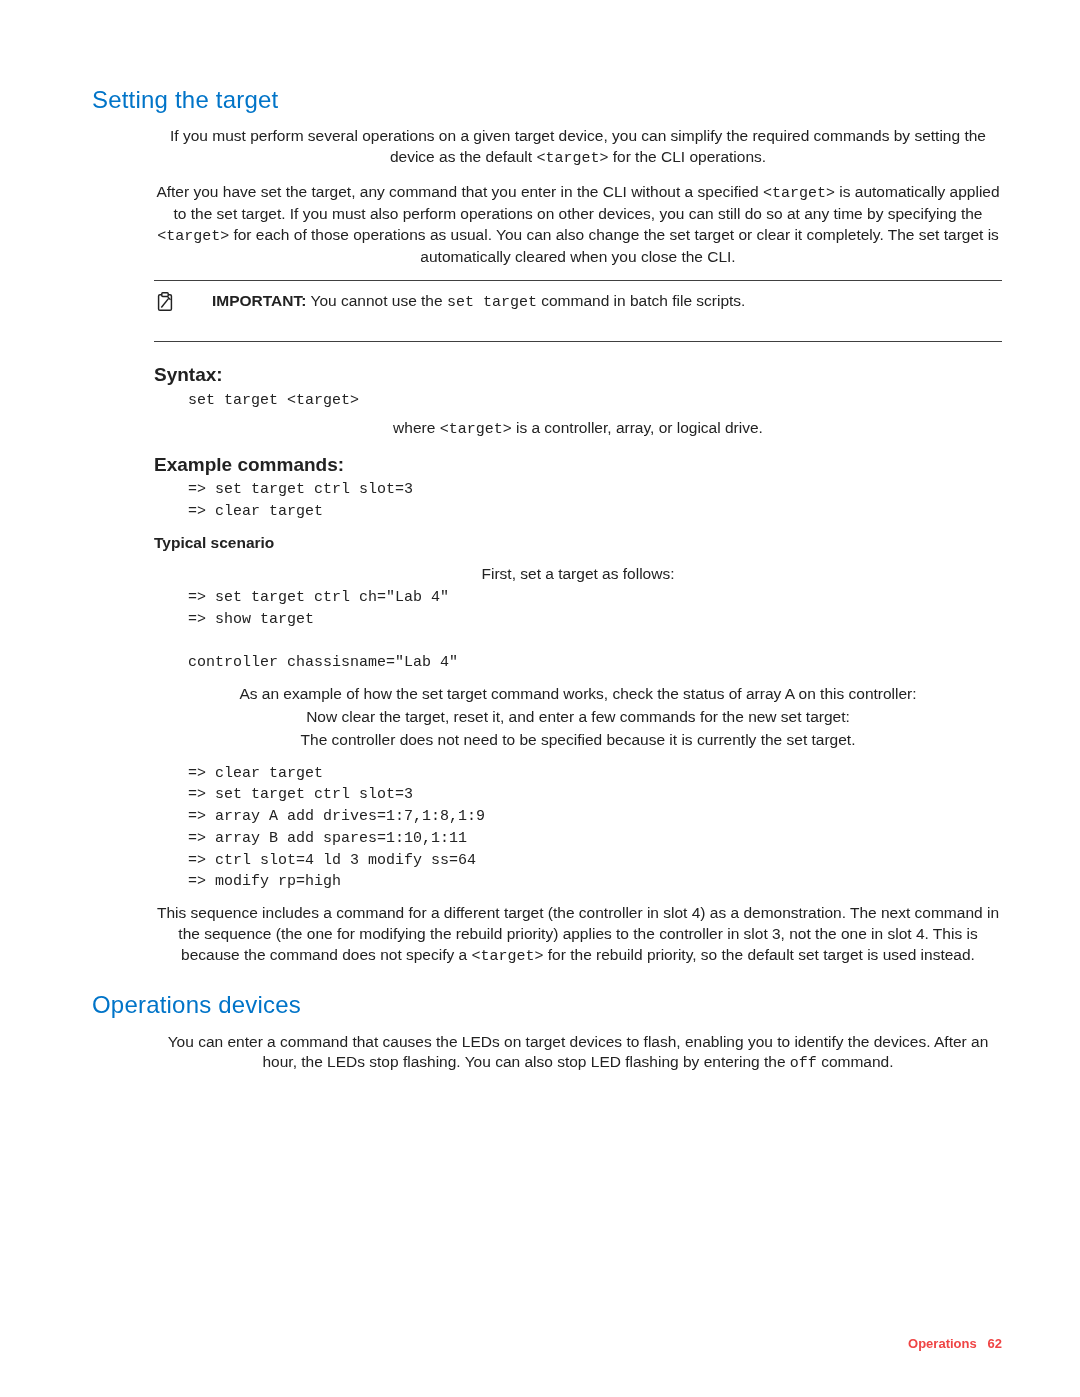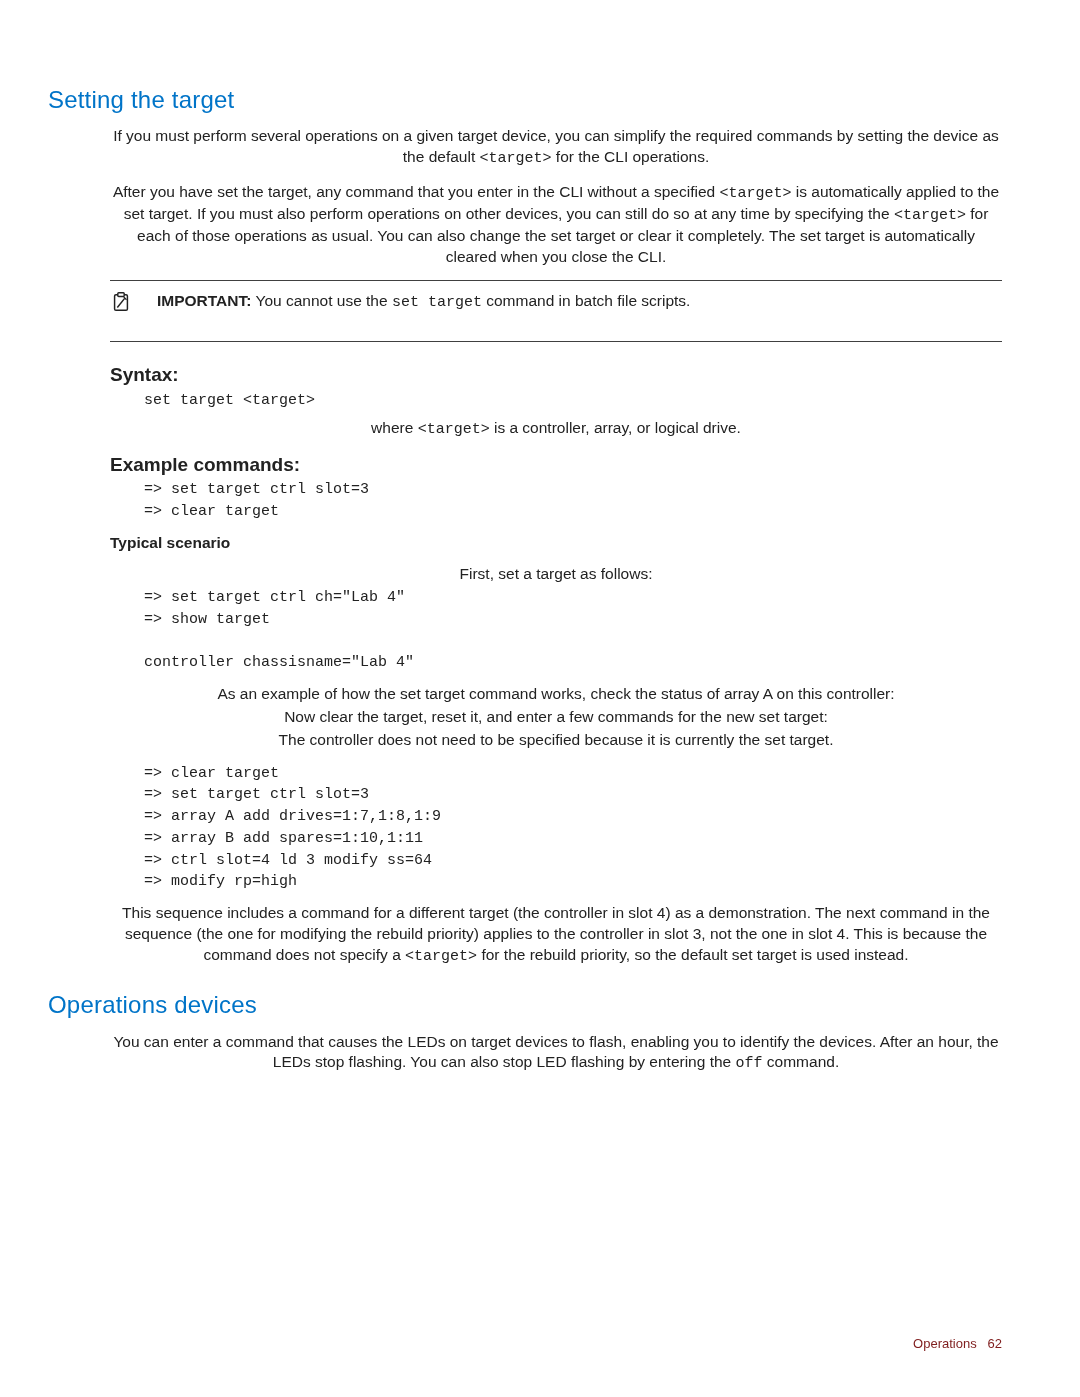--- a/index.html
+++ b/index.html
@@ -10,21 +10,21 @@
     font-family: "Futura", "Century Gothic", "Trebuchet MS", Arial, sans-serif;
     color: #222;
     font-size: 15.5px;
     line-height: 1.35;
   }
   .page {
     width: 1080px;
     height: 1397px;
     position: relative;
     box-sizing: border-box;
-    padding: 84px 78px 0 48px;
+    padding: 84px 78px 0 92px;
   }
   h2.section {
     color: #0074c8;
     font-weight: 400;
     font-size: 24px;
     margin: 0 0 10px 0;
     letter-spacing: 0.2px;
   }
   .body-col {
     margin-left: 62px;
@@ -36,21 +36,21 @@
   .mono {
     font-family: "Courier New", Courier, monospace;
     font-size: 15px;
   }
   .note-box {
     border-top: 1.5px solid #404040;
     border-bottom: 1.5px solid #404040;
     margin: 4px 0 20px 0;
     padding: 10px 0 28px 0;
     display: flex;
-    gap: 25px;
+    gap: 36px;
     align-items: flex-start;
   }
   .note-icon {
     flex: 0 0 auto;
     width: 22px;
     height: 22px;
   }
   .note-text {
     flex: 1 1 auto;
     font-size: 15.5px;
@@ -72,21 +72,22 @@
   }
   .subhead {
     font-weight: 700;
     margin: 10px 0 10px 0;
   }
   .footer {
     position: absolute;
     bottom: 44px;
     right: 78px;
     font-size: 13px;
-    color: #7f1d1d;
+    color: #ef4444;
+    font-weight: bold;
   }
 </style>
 </head>
 <body>
 
 <div class="page">
 
   <h2 class="section">Setting the target</h2>
 
   <div class="body-col">

